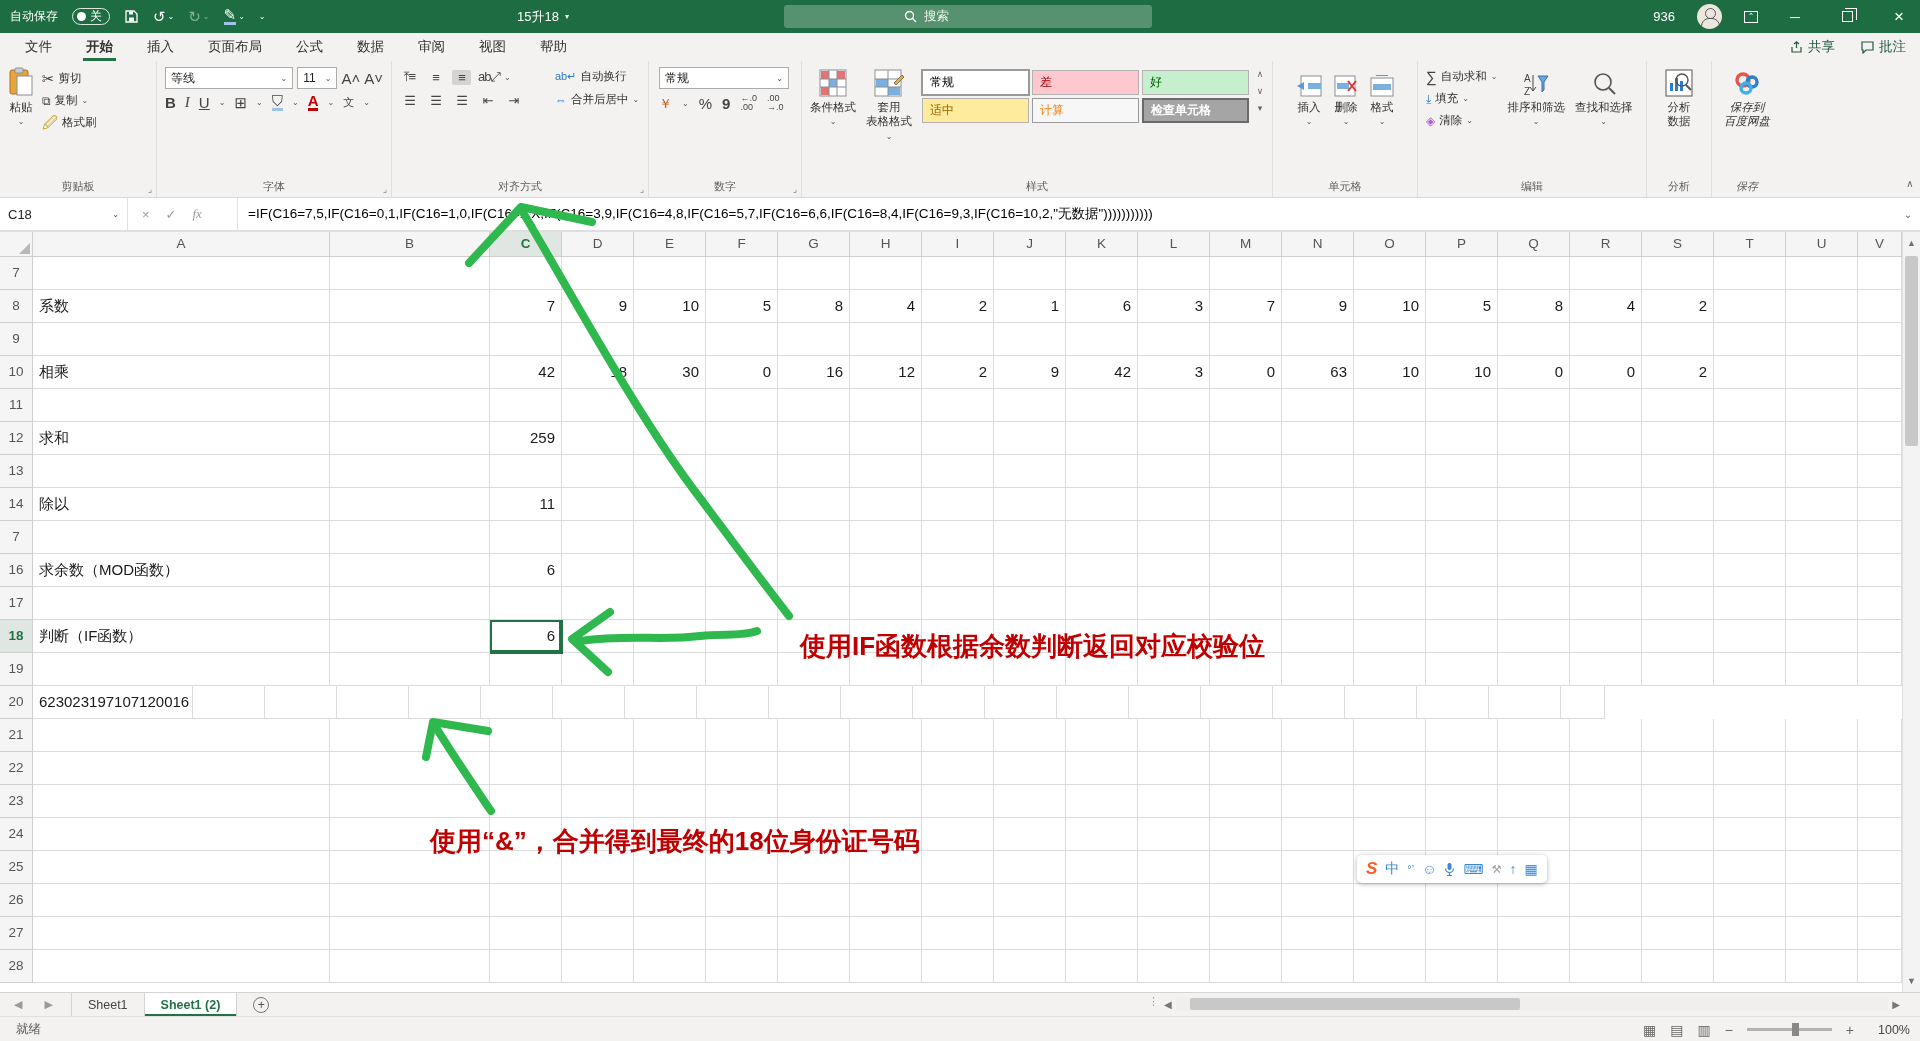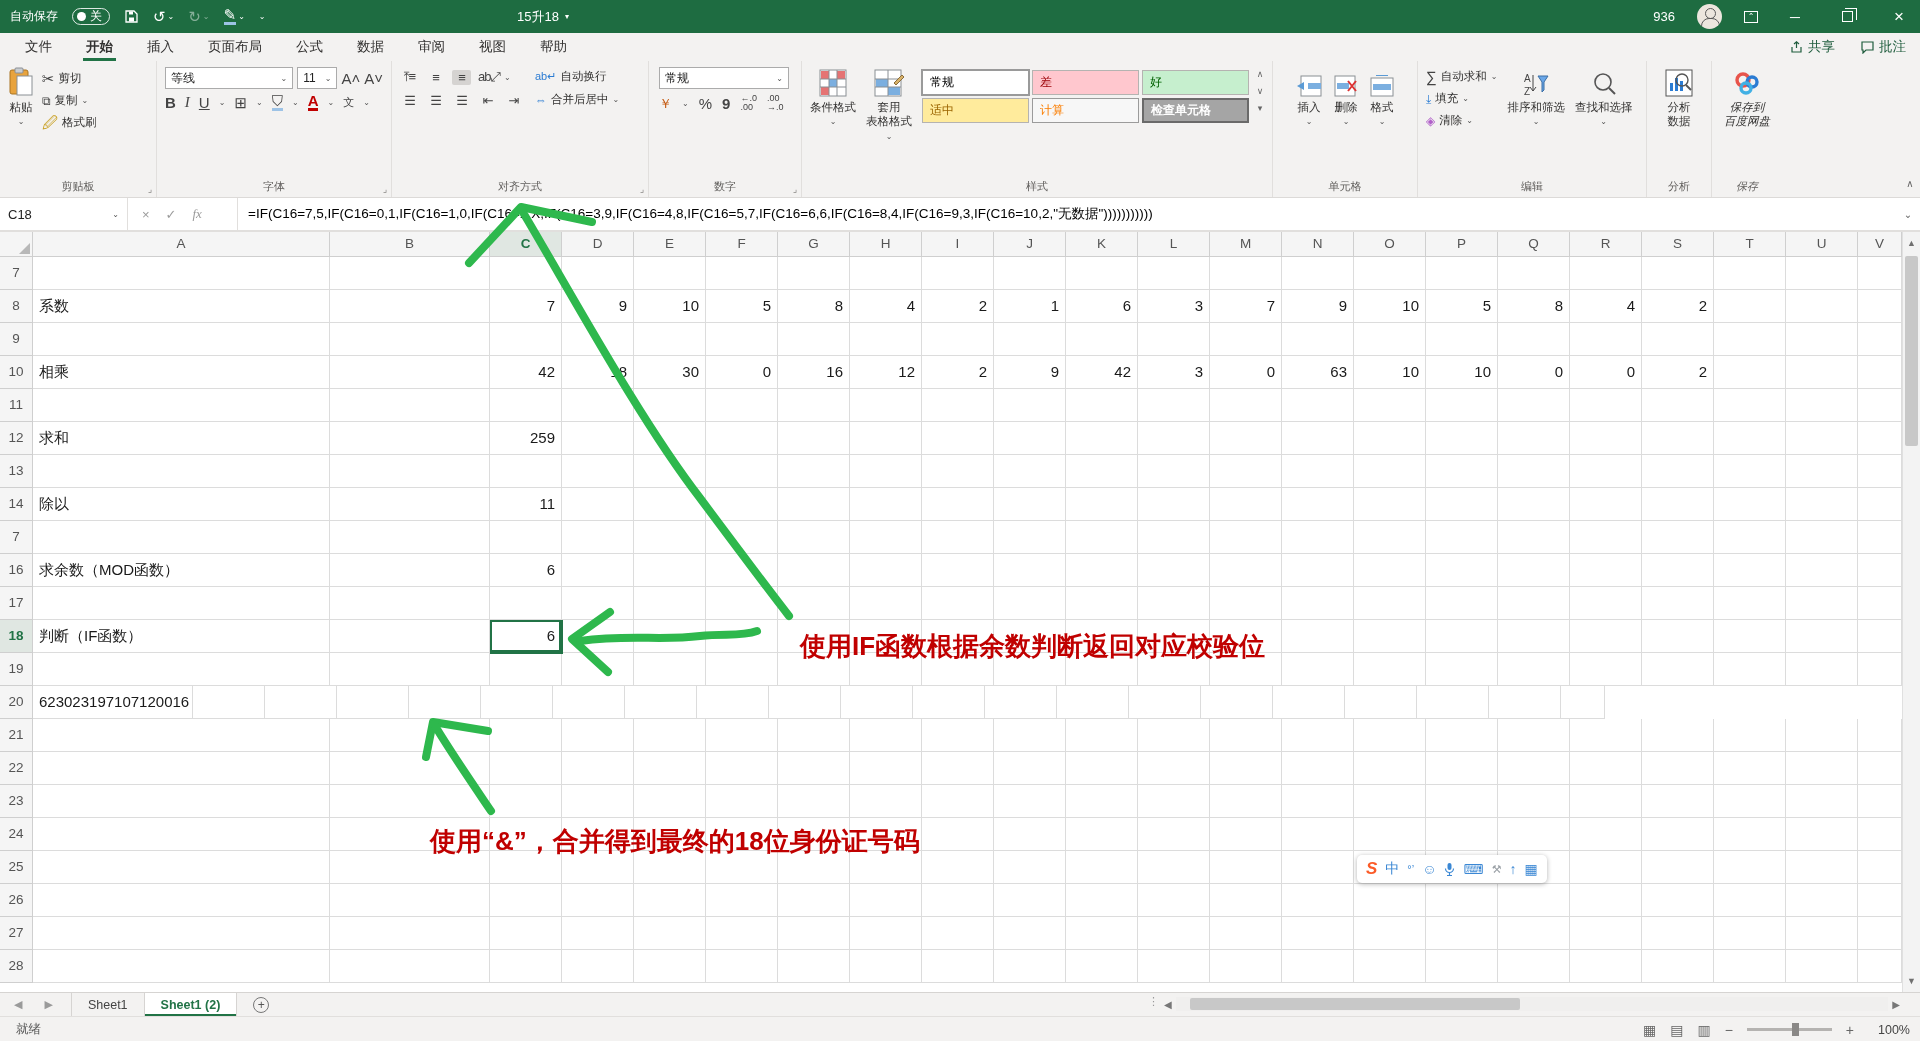--- a/index.html
+++ b/index.html
@@ -169,20 +169,27 @@
         <span class="mini-carat">⌄</span>
       </span>
     <span class="qat-ico">
         <span class="mini-carat">⌄</span>
       </span>
   </div>
   <div id="doc-title">
     <span>15升18</span>
     <span class="mini-carat">▾</span>
   </div>
+  <div id="search-pill">
+    <svg width="13" height="13" viewBox="0 0 13 13">
+        <circle cx="5.5" cy="5.5" r="4" fill="none" stroke="#fff" stroke-width="1.4"></circle>
+        <line x1="8.6" y1="8.6" x2="12" y2="12" stroke="#fff" stroke-width="1.4"></line>
+      </svg>
+    <span>搜索</span>
+  </div>
   <div id="win-cluster">
     <span>936</span>
     <span id="avatar"></span>
     <span class="ribdisp-ico">⌃</span>
     <span class="winbtn">─</span>
     <span class="winbtn"><span class="restore-ico"></span></span>
     <span class="winbtn" style="font-size:17px;">×</span>
   </div>
 </div>
 
@@ -292,21 +299,21 @@
             <span class="carat">⌄</span>
         </div>
         <div class="seg">
           <span class="alignico">☰</span>
           <span class="alignico">☰</span>
           <span class="alignico">☰</span>
           <span class="alignico">⇤</span>
           <span class="alignico">⇥</span>
         </div>
       </div>
-      <div class="vstack" style="gap:8px;">
+      <div class="vstack" style="gap:8px;margin-left:20px;">
         <span class="srow">
             <span class="ico16" style="font-size:11px; color:#2b7cd3;">ab↵</span>
             <span>自动换行</span>
           </span>
         <span class="srow">
             <span class="ico16" style="font-size:12px; color:#2b7cd3;">⇔</span>
             <span>合并后居中</span>
             <span class="carat">⌄</span>
           </span>
       </div>

